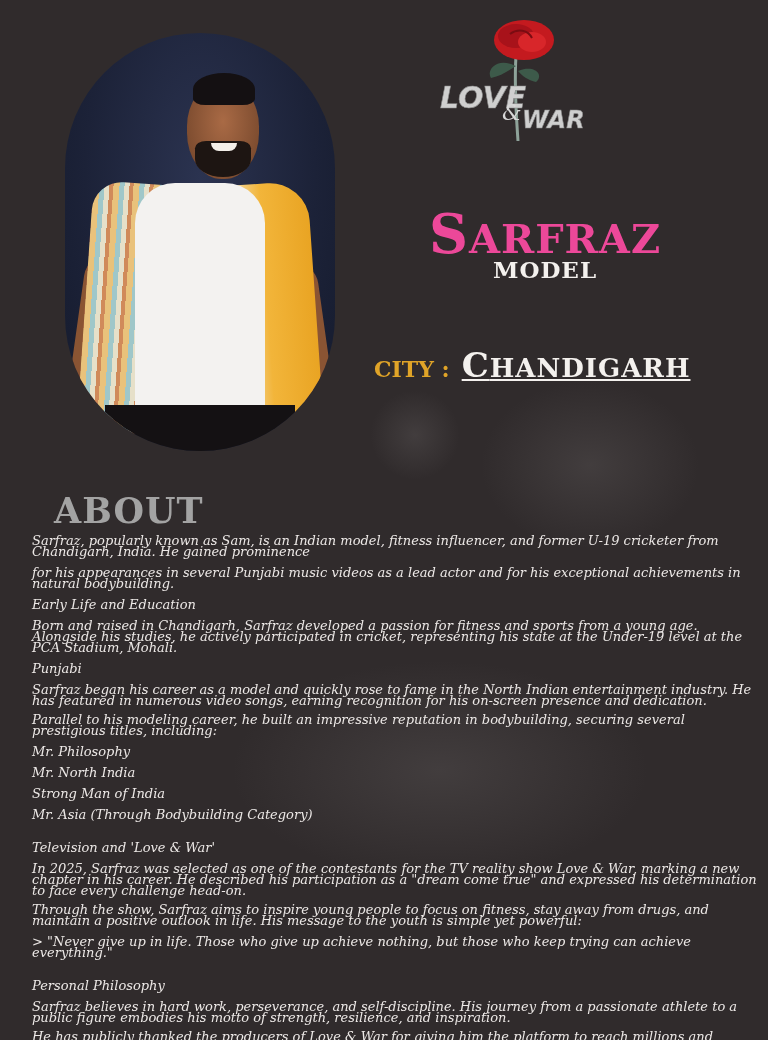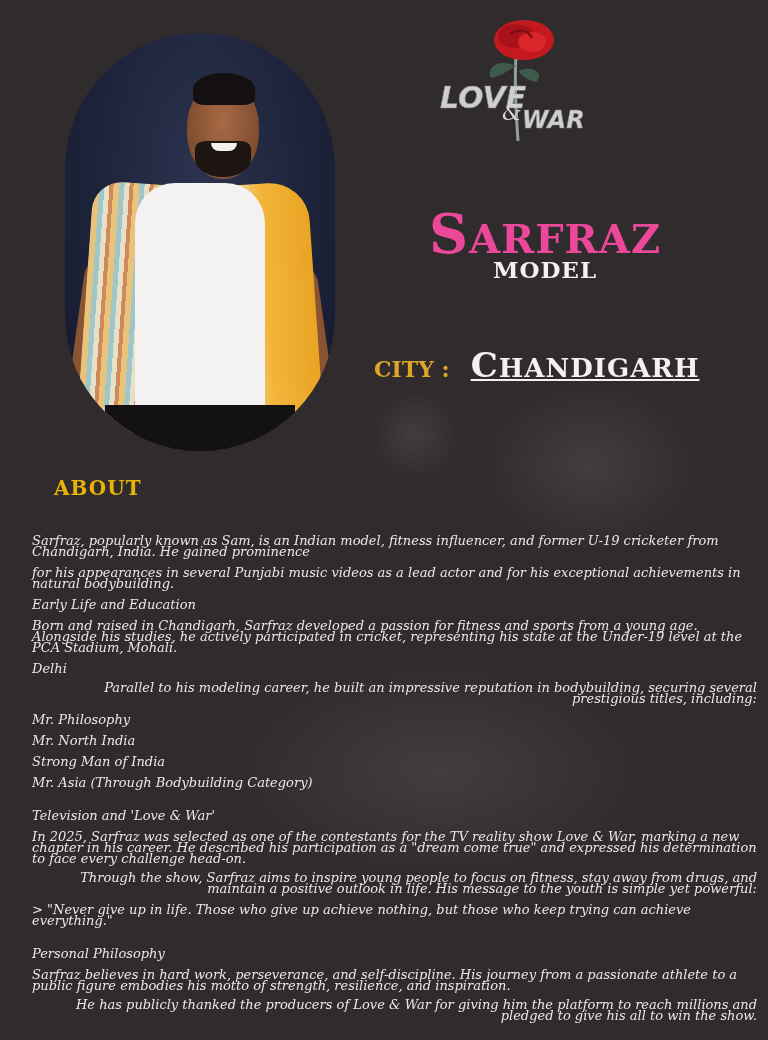--- a/index.html
+++ b/index.html
@@ -66,35 +66,35 @@
     background: #141113;
   }
   .logo { position: absolute; left: 436px; top: 16px; width: 160px; height: 130px; }
   .name-block { position: absolute; left: 420px; top: 212px; width: 250px; text-align: center; }
   .name {
     color: #ec4899; font-size: 40px; font-weight: bold; letter-spacing: 1px;
     line-height: 44px;
   }
   .name .cap { font-size: 54px; }
   .role { color: #f4f1ee; font-size: 23px; font-weight: bold; line-height: 22px; margin-top: -2px; letter-spacing: 1px; }
-  .city-row { position: absolute; left: 374px; top: 345px; display: flex; align-items: baseline; gap: 21px; }
+  .city-row { position: absolute; left: 374px; top: 345px; display: flex; align-items: baseline; gap: 12px; }
   .city-label { color: #e0a428; font-size: 22px; font-weight: bold; }
   .city-value { color: #f4f1ee; font-size: 26px; font-weight: bold; letter-spacing: 1px; text-decoration: underline; }
   .city-value .cap { font-size: 34px; }
   .about-title {
-    position: absolute; left: 54px; top: 476px;
-    color: #eab308; font-size: 20px; font-weight: bold; letter-spacing: 1px;
+    position: absolute; left: 54px; top: 490px;
+    color: #a3a3a3; font-size: 35px; font-weight: bold; letter-spacing: 1px;
   }
   .about {
     position: absolute; left: 32px; top: 535px; width: 725px;
     font-size: 13px; line-height: 11px; font-style: italic;
   }
   .about p { margin: 0; }
   .gap-l { margin-top: 10px !important; }
-  .gap-m { margin-top: 8px !important; text-align: right; }
+  .gap-m { margin-top: 8px !important; }
   .gap-xl { margin-top: 22px !important; }
 </style>
 </head>
 <body>
 
 <div class="watermark" style="left:480px;top:380px;width:220px;height:170px;"></div>
 <div class="watermark" style="left:370px;top:390px;width:90px;height:90px;"></div>
 <div class="watermark" style="left:230px;top:660px;width:420px;height:220px;"></div>
 
 <div class="portrait">
@@ -135,21 +135,22 @@
   <span class="city-value"><span class="cap">C</span><span>HANDIGARH</span></span>
 </div>
 
 <div class="about-title">ABOUT</div>
 
 <div class="about">
   <p>Sarfraz, popularly known as Sam, is an Indian model, fitness influencer, and former U-19 cricketer from Chandigarh, India. He gained prominence</p>
   <p class="gap-l">for his appearances in several Punjabi music videos as a lead actor and for his exceptional achievements in natural bodybuilding.</p>
   <p class="gap-l">Early Life and Education</p>
   <p class="gap-l">Born and raised in Chandigarh, Sarfraz developed a passion for fitness and sports from a young age. Alongside his studies, he actively participated in cricket, representing his state at the Under-19 level at the PCA Stadium, Mohali.</p>
-  <p class="gap-l">Delhi</p>
+  <p class="gap-l">Punjabi</p>
+  <p class="gap-l">Sarfraz began his career as a model and quickly rose to fame in the North Indian entertainment industry. He has featured in numerous video songs, earning recognition for his on-screen presence and dedication.</p>
   <p class="gap-m">Parallel to his modeling career, he built an impressive reputation in bodybuilding, securing several prestigious titles, including:</p>
   <p class="gap-l">Mr. Philosophy</p>
   <p class="gap-l">Mr. North India</p>
   <p class="gap-l">Strong Man of India</p>
   <p class="gap-l">Mr. Asia (Through Bodybuilding Category)</p>
   <p class="gap-xl">Television and 'Love &amp; War'</p>
   <p class="gap-l">In 2025, Sarfraz was selected as one of the contestants for the TV reality show Love &amp; War, marking a new chapter in his career. He described his participation as a "dream come true" and expressed his determination to face every challenge head-on.</p>
   <p class="gap-m">Through the show, Sarfraz aims to inspire young people to focus on fitness, stay away from drugs, and maintain a positive outlook in life. His message to the youth is simple yet powerful:</p>
   <p class="gap-l">&gt; "Never give up in life. Those who give up achieve nothing, but those who keep trying can achieve everything."</p>
   <p class="gap-xl">Personal Philosophy</p>

